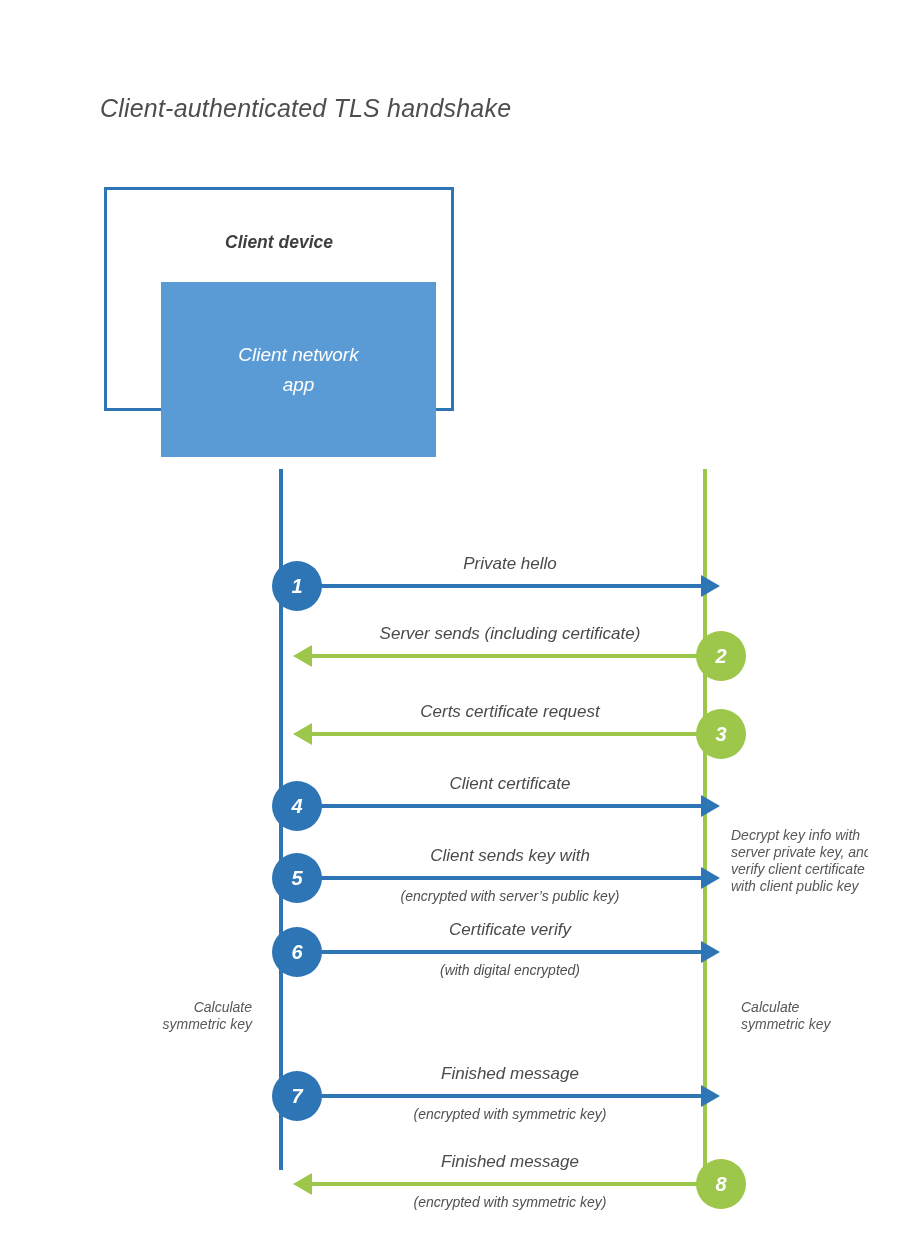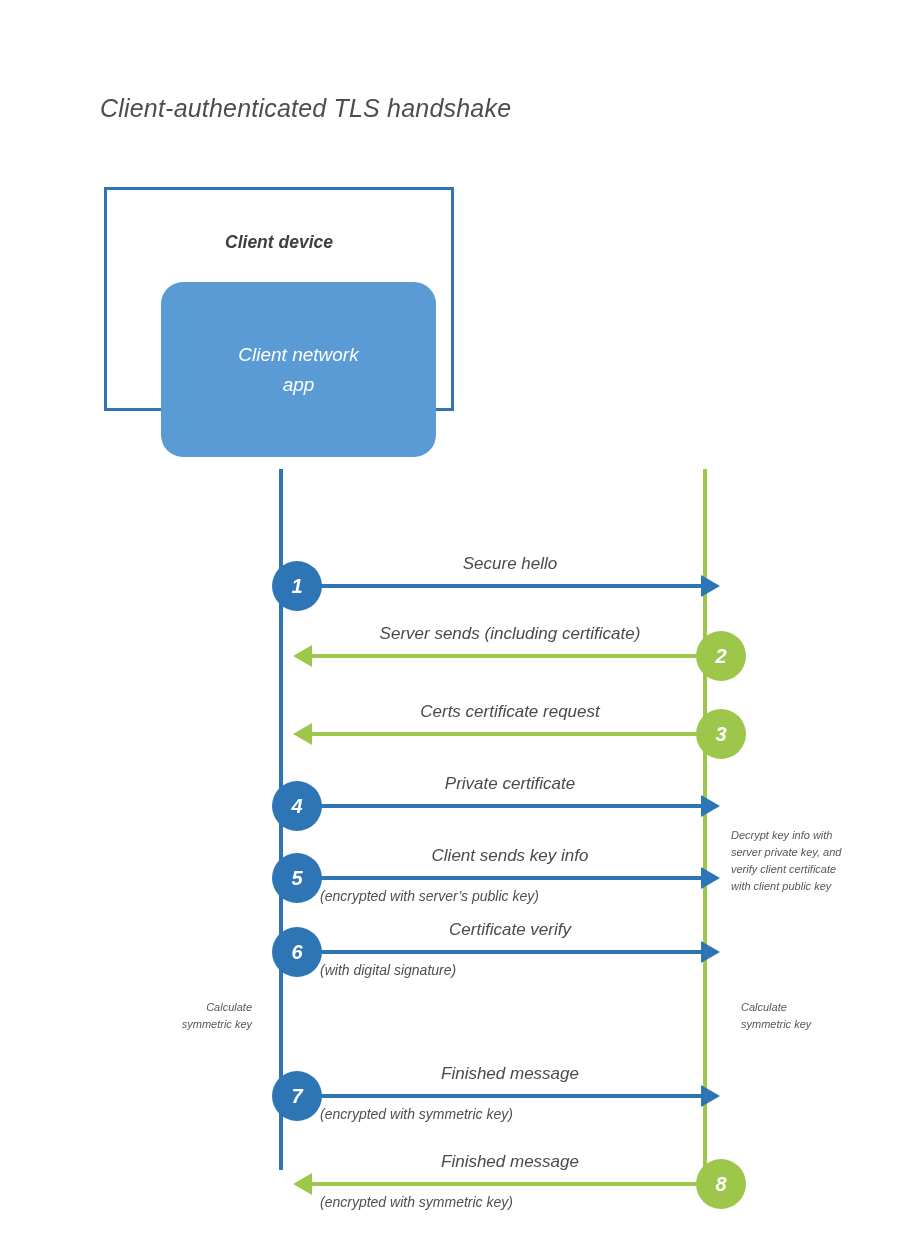--- a/index.html
+++ b/index.html
@@ -18,49 +18,49 @@
 
   .page-title{position:absolute;left:36px;top:30px;font-size:25px;font-weight:300;color:#4D4D4D;letter-spacing:.2px;}
 
   
   .actor-box{position:absolute;top:123px;height:224px;background:#fff;border-style:solid;border-width:3px;}
   .client-box{left:40px;width:350px;border-color:var(--blue);}
   .server-box{left:430px;width:423px;border-color:var(--green);}
   .actor-title{position:absolute;left:0;right:0;top:26px;text-align:center;font-size:17.5px;font-weight:700;color:var(--text-dark);}
   .app-box{position:absolute;left:38px;top:76px;width:275px;height:175px;background:var(--blue-fill);
            display:flex;align-items:center;justify-content:center;text-align:center;
-           color:#fff;font-size:19px;line-height:1.55;white-space:pre-line;border-radius:22px;}
+           color:#fff;font-size:19px;line-height:1.55;white-space:pre-line;}
   .module-bar{position:absolute;left:44px;width:336px;height:48px;background:var(--green-fill);
               display:flex;align-items:center;justify-content:center;color:#fff;font-size:18.5px;}
   .module-1{top:78px;} .module-2{top:140px;} .module-3{top:202px;}
 
   
   .lifeline{position:absolute;top:405px;width:4px;}
   .lifeline-client{left:215px;height:701px;background:var(--blue);}
   .lifeline-server{left:639px;height:699px;background:var(--green);}
 
   
   .msg{position:absolute;left:0;width:900px;height:0;}
   .msg-1{top:506px;} .msg-2{top:576px;} .msg-3{top:654px;} .msg-4{top:726px;}
   .msg-5{top:798px;} .msg-6{top:872px;} .msg-7{top:1016px;} .msg-8{top:1104px;}
   .msg .line{position:absolute;height:4px;top:-2px;z-index:1;}
   .msg .head{position:absolute;width:0;height:0;top:-11px;border-top:11px solid transparent;border-bottom:11px solid transparent;z-index:1;}
   .msg .circle{position:absolute;top:-25px;width:50px;height:50px;border-radius:50%;z-index:2;
                display:flex;align-items:center;justify-content:center;color:#fff;font-size:20px;font-weight:700;}
   .msg .label{position:absolute;left:240px;width:380px;top:-32px;text-align:center;font-size:17px;color:var(--text-label);}
-  .msg .sublabel{position:absolute;left:240px;width:380px;top:10px;font-size:14px;color:#4F4F4F;}
+  .msg .sublabel{position:absolute;left:240px;width:380px;top:10px;text-align:center;font-size:14px;color:#4F4F4F;}
   .msg.from-client .circle{left:192px;background:var(--blue);}
   .msg.from-client .line{left:240px;width:382px;background:var(--blue);}
   .msg.from-client .head{left:621px;border-left:19px solid var(--blue);}
   .msg.from-server .circle{left:616px;background:var(--green);}
   .msg.from-server .line{left:230px;width:388px;background:var(--green);}
   .msg.from-server .head{left:213px;border-right:19px solid var(--green);}
 
   
-  .note{position:absolute;font-size:11px;line-height:17px;color:var(--text-note);white-space:pre-line;}
+  .note{position:absolute;font-size:14px;line-height:17px;color:var(--text-note);white-space:pre-line;}
   .note-decrypt{left:667px;top:763px;width:170px;text-align:left;}
   .note-calc-left{left:40px;top:935px;width:148px;text-align:right;}
   .note-calc-right{left:677px;top:935px;width:150px;text-align:left;}
 </style>
 </head>
 <body>
 
 <div class="canvas">
 
   <div class="page-title">Client-authenticated TLS handshake</div>
@@ -72,58 +72,58 @@
   </div>
 
 
   <div class="lifeline lifeline-client"></div>
   <div class="lifeline lifeline-server"></div>
 
   <div class="msg msg-1 from-client">
     <div class="line"></div>
     <div class="head"></div>
     <div class="circle">1</div>
-    <div class="label">Secure hello</div>
+    <div class="label">Private hello</div>
   </div>
 
   <div class="msg msg-2 from-server">
     <div class="line"></div>
     <div class="head"></div>
     <div class="circle">2</div>
     <div class="label">Server sends (including certificate)</div>
   </div>
 
   <div class="msg msg-3 from-server">
     <div class="line"></div>
     <div class="head"></div>
     <div class="circle">3</div>
     <div class="label">Certs certificate request</div>
   </div>
 
   <div class="msg msg-4 from-client">
     <div class="line"></div>
     <div class="head"></div>
     <div class="circle">4</div>
-    <div class="label">Private certificate</div>
+    <div class="label">Client certificate</div>
   </div>
 
   <div class="msg msg-5 from-client">
     <div class="line"></div>
     <div class="head"></div>
     <div class="circle">5</div>
-    <div class="label">Client sends key info</div>
+    <div class="label">Client sends key with</div>
     <div class="sublabel">(encrypted with server’s public key)</div>
   </div>
 
   <div class="msg msg-6 from-client">
     <div class="line"></div>
     <div class="head"></div>
     <div class="circle">6</div>
     <div class="label">Certificate verify</div>
-    <div class="sublabel">(with digital signature)</div>
+    <div class="sublabel">(with digital encrypted)</div>
   </div>
 
   <div class="msg msg-7 from-client">
     <div class="line"></div>
     <div class="head"></div>
     <div class="circle">7</div>
     <div class="label">Finished message</div>
     <div class="sublabel">(encrypted with symmetric key)</div>
   </div>
 

